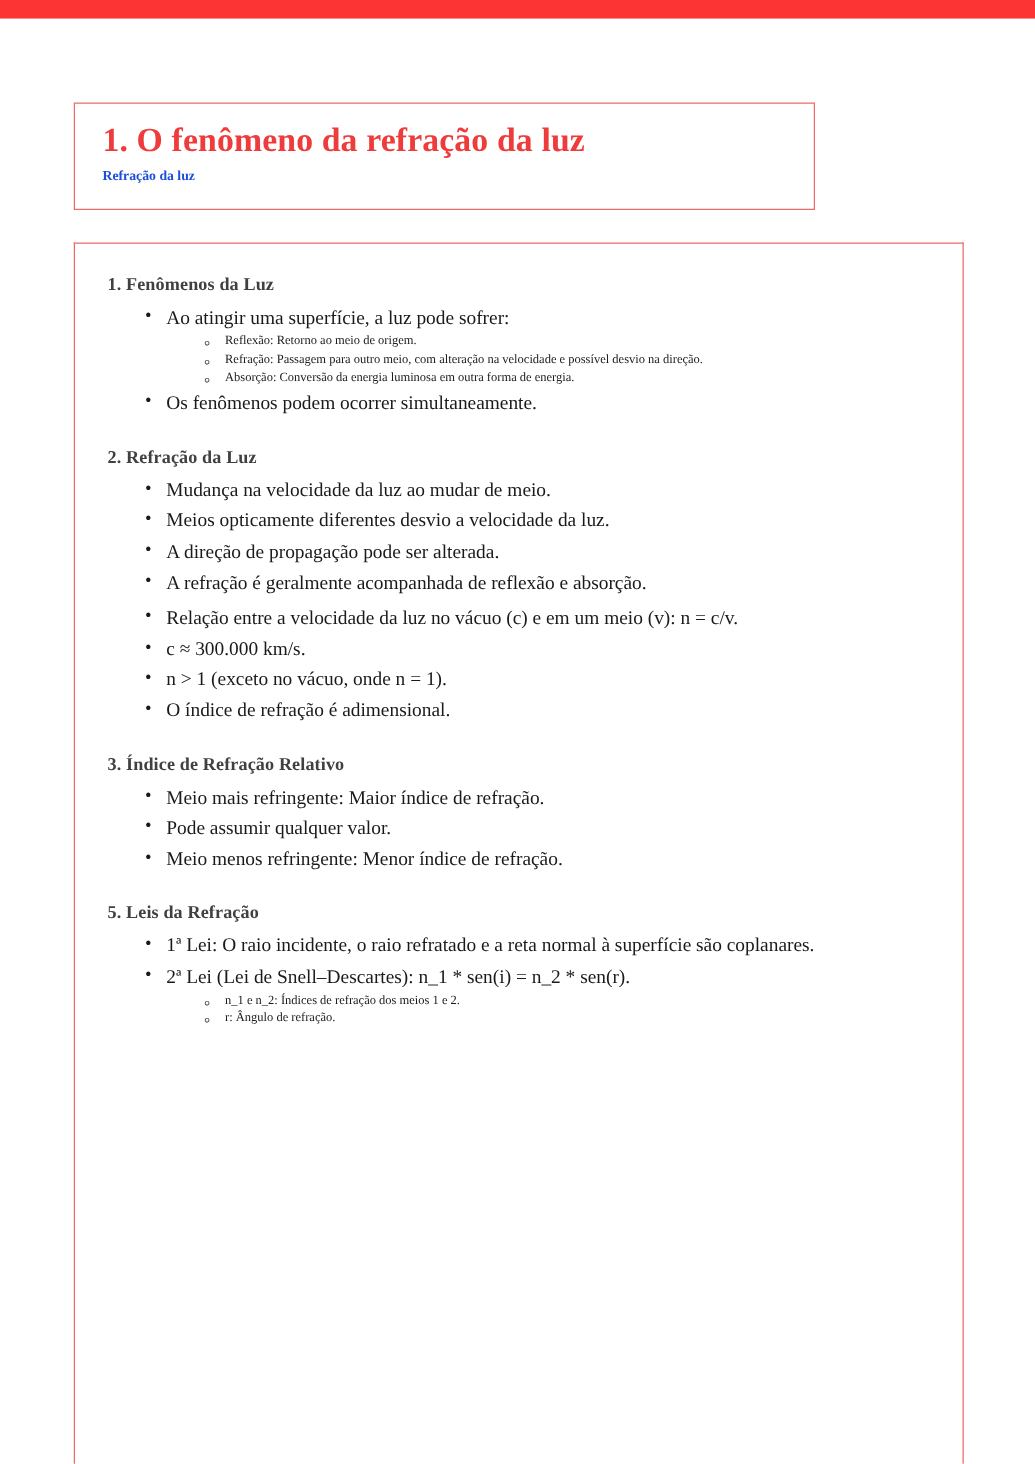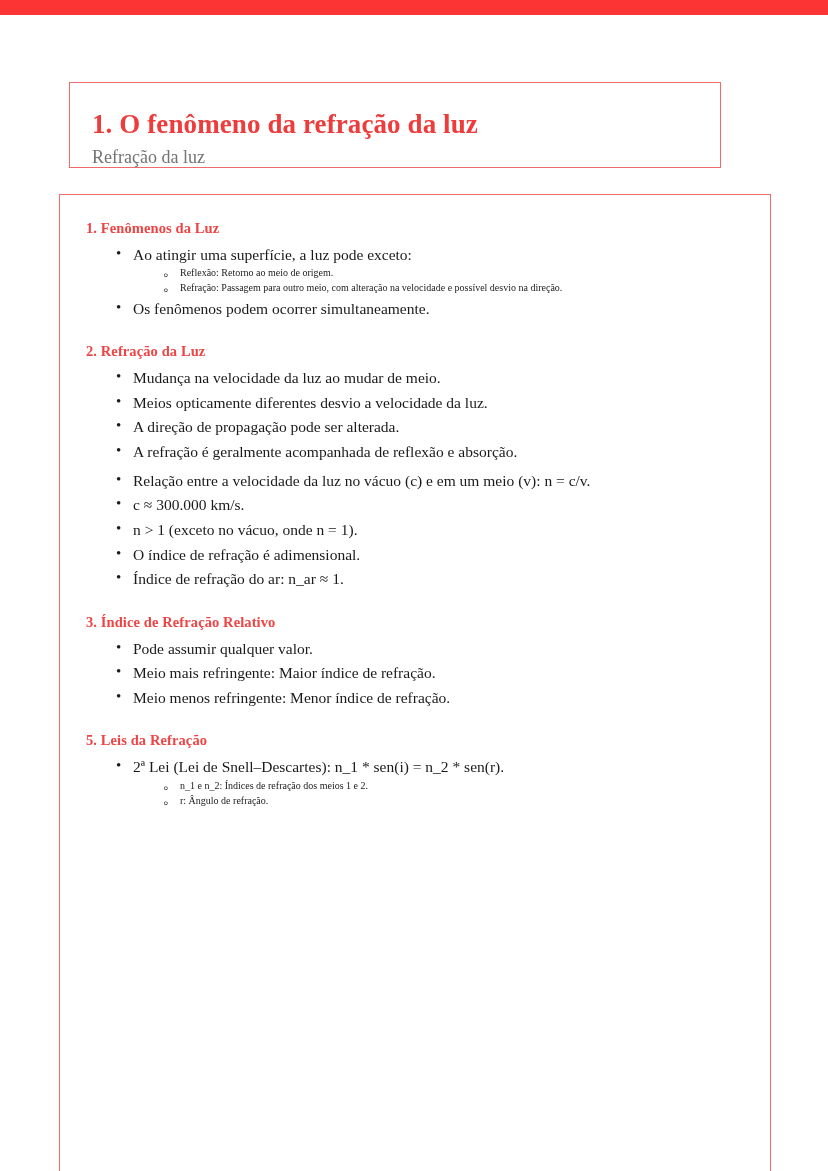--- a/index.html
+++ b/index.html
@@ -29,45 +29,45 @@
     position: absolute;
     top: 15px;
     left: 0;
     width: 828px;
     height: 1156px;
     background: #ffffff;
   }
 
   .title-card {
     position: absolute;
-    left: 69px;
+    left: 59px;
     top: 67px;
-    width: 652px;
+    width: 593px;
     height: 86px;
     box-sizing: border-box;
     border: 1.5px solid #ef6a6a;
     background: #ffffff;
-    padding: 26px 22px 0 22px;
+    padding: 14px 22px 0 22px;
   }
 
   .doc-title {
     margin: 0;
     font-size: 27px;
     font-weight: 700;
     color: #ee3b3b;
     letter-spacing: 0.1px;
     line-height: 1.12;
     font-family: "Liberation Serif", "DejaVu Serif", serif;
   }
 
   .doc-subtitle {
     margin: 8px 0 0 0;
-    font-size: 18px;
-    font-weight: 400;
-    color: #737373;
+    font-size: 11px;
+    font-weight: 700;
+    color: #1d4ed8;
     line-height: 1.2;
   }
 
   .content-card {
     position: absolute;
     left: 59px;
     top: 179px;
     width: 712px;
     height: 990px;
     box-sizing: border-box;
@@ -78,21 +78,21 @@
     overflow: hidden;
   }
 
   .section {
     margin: 0 0 6px 0;
   }
 
   .section-heading {
     font-size: 14.5px;
     font-weight: 700;
-    color: #ef4444;
+    color: #404040;
     margin: 0 0 6px 0;
     line-height: 1.3;
     letter-spacing: 0.1px;
   }
 
   .section + .section .section-heading {
     margin-top: 22px;
   }
 
   ul.lvl1 {
@@ -155,56 +155,57 @@
   <div class="title-card">
     <h1 class="doc-title">1. O fenômeno da refração da luz</h1>
     <p class="doc-subtitle">Refração da luz</p>
   </div>
 
   <div class="content-card">
     <div id="sections-root">
         <div class="section">
           <div class="section-heading">1. Fenômenos da Luz</div>
           <ul class="lvl1">
-            <li><span class="txt">Ao atingir uma superfície, a luz pode exceto:</span><ul class="lvl2">
+            <li><span class="txt">Ao atingir uma superfície, a luz pode sofrer:</span><ul class="lvl2">
                 <li>Reflexão: Retorno ao meio de origem.</li>
                 <li>Refração: Passagem para outro meio, com alteração na velocidade e possível desvio na direção.</li>
+                <li>Absorção: Conversão da energia luminosa em outra forma de energia.</li>
               </ul></li>
             <li><span class="txt">Os fenômenos podem ocorrer simultaneamente.</span></li>
           </ul>
         </div>
         <div class="section">
           <div class="section-heading">2. Refração da Luz</div>
           <ul class="lvl1">
             <li><span class="txt">Mudança na velocidade da luz ao mudar de meio.</span></li>
             <li><span class="txt">Meios opticamente diferentes desvio a velocidade da luz.</span></li>
             <li><span class="txt">A direção de propagação pode ser alterada.</span></li>
             <li><span class="txt">A refração é geralmente acompanhada de reflexão e absorção.</span></li>
           </ul>
         </div>
         <div class="section">
           <ul class="lvl1">
             <li><span class="txt">Relação entre a velocidade da luz no vácuo (c) e em um meio (v): n = c/v.</span></li>
             <li><span class="txt">c ≈ 300.000 km/s.</span></li>
             <li><span class="txt">n &gt; 1 (exceto no vácuo, onde n = 1).</span></li>
             <li><span class="txt">O índice de refração é adimensional.</span></li>
-            <li><span class="txt">Índice de refração do ar: n_ar ≈ 1.</span></li>
           </ul>
         </div>
         <div class="section">
           <div class="section-heading">3. Índice de Refração Relativo</div>
           <ul class="lvl1">
+            <li><span class="txt">Meio mais refringente: Maior índice de refração.</span></li>
             <li><span class="txt">Pode assumir qualquer valor.</span></li>
-            <li><span class="txt">Meio mais refringente: Maior índice de refração.</span></li>
             <li><span class="txt">Meio menos refringente: Menor índice de refração.</span></li>
           </ul>
         </div>
         <div class="section">
           <div class="section-heading">5. Leis da Refração</div>
           <ul class="lvl1">
+            <li><span class="txt">1ª Lei: O raio incidente, o raio refratado e a reta normal à superfície são coplanares.</span></li>
             <li><span class="txt">2ª Lei (Lei de Snell–Descartes): n_1 * sen(i) = n_2 * sen(r).</span><ul class="lvl2">
                 <li>n_1 e n_2: Índices de refração dos meios 1 e 2.</li>
                 <li>r: Ângulo de refração.</li>
               </ul></li>
           </ul>
         </div>
       </div>
   </div>
 
 </div>

